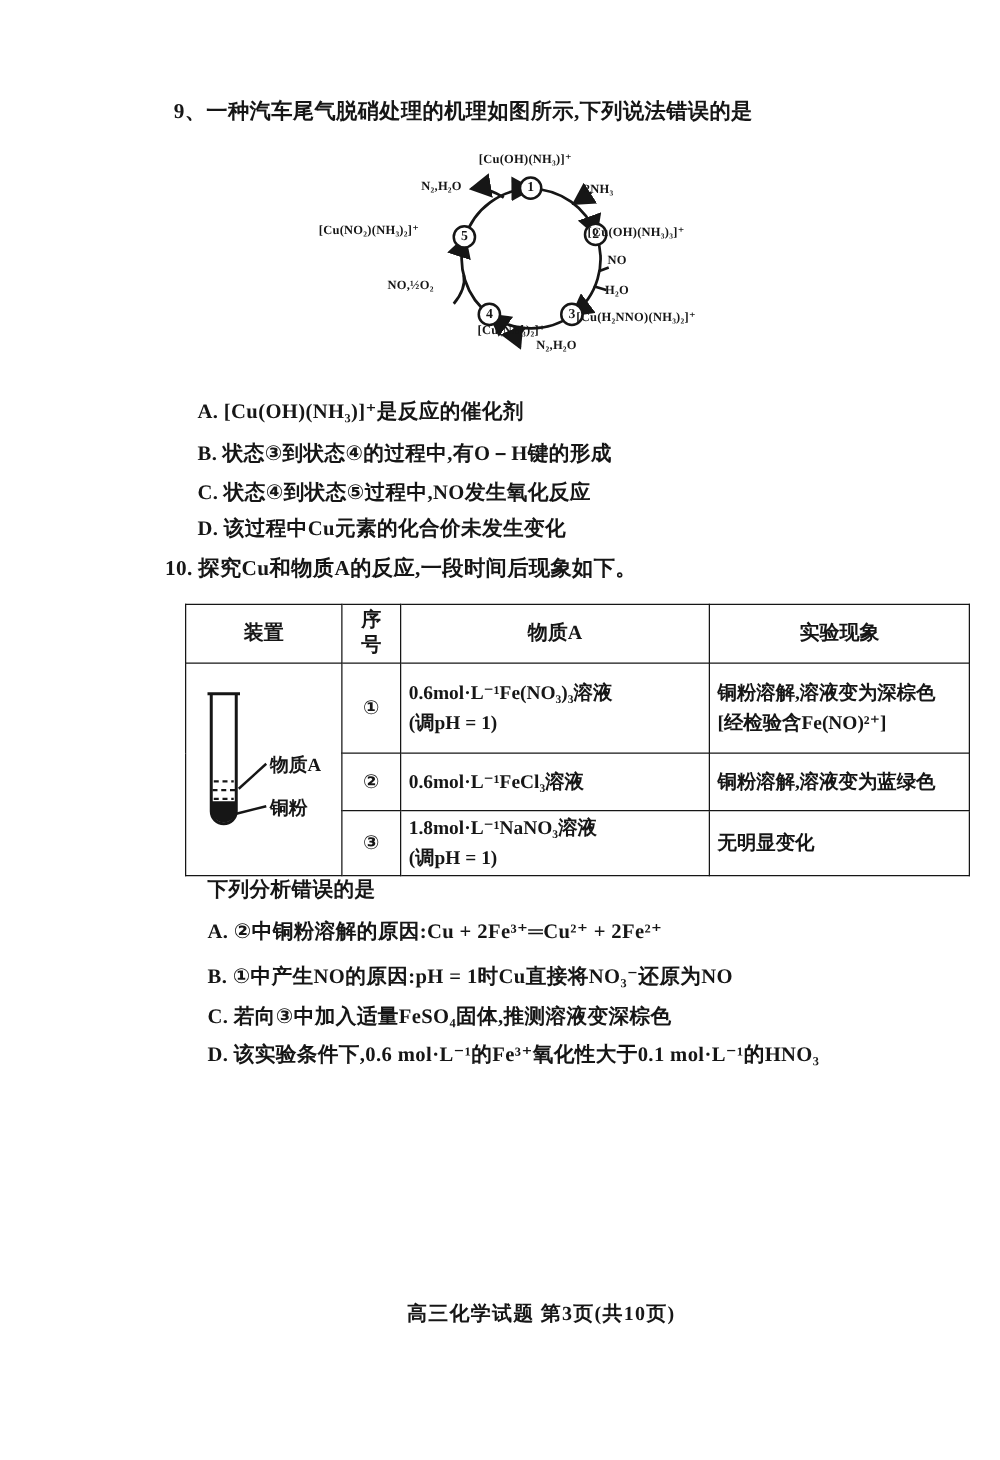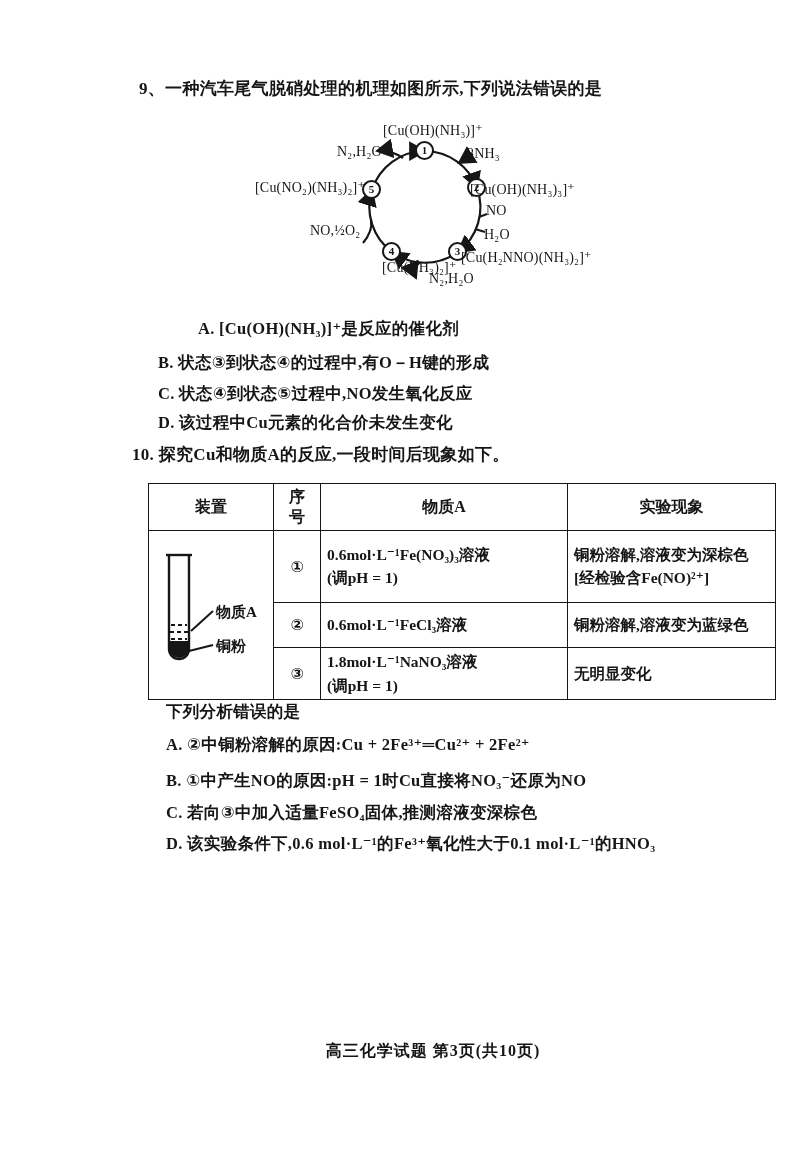--- a/index.html
+++ b/index.html
@@ -7,21 +7,21 @@
     width:800px;height:1168px;background:#ffffff;position:relative;
     font-family:"Liberation Serif","DejaVu Serif","DejaVu Sans",serif;
     color:#161616;font-weight:700;
   }
   .abs{position:absolute;}
   .stem{font-size:17px;white-space:nowrap;letter-spacing:.3px;}
   .opt{font-size:16.5px;white-space:nowrap;letter-spacing:.3px;}
   
   .diagram{position:absolute;left:253px;top:120px;width:400px;height:190px;}
   .diagram svg{position:absolute;left:0;top:0;}
-  .dlabel{position:absolute;font-size:14px;font-weight:400;white-space:nowrap;letter-spacing:.2px;}
+  .dlabel{position:absolute;font-size:10px;font-weight:700;white-space:nowrap;letter-spacing:.2px;}
   .node{
     position:absolute;width:15px;height:15px;border:2px solid #161616;border-radius:50%;
     background:#fff;display:flex;align-items:center;justify-content:center;
     font-size:11px;font-weight:700;line-height:1;
   }
   
   .qtable{border-collapse:collapse;position:absolute;left:148px;top:483px;table-layout:fixed;border-radius:11px;}
   .qtable th,.qtable td{border:1.6px solid #161616;padding:2px 6px;}
   .qtable th{font-size:16px;font-weight:700;text-align:center;white-space:pre-line;line-height:1.25;}
   .qtable td{font-size:15.5px;font-weight:700;line-height:1.5;}
@@ -75,21 +75,21 @@
   <div class="dlabel" style="left:2px;top:59px;">[Cu(NO₂)(NH₃)₂]⁺</div>
   <div class="dlabel" style="left:217px;top:61px;">[Cu(OH)(NH₃)₃]⁺</div>
   <div class="dlabel" style="left:233px;top:83px;">NO</div>
   <div class="dlabel" style="left:231px;top:107px;text-align:center;">H₂O</div>
   <div class="dlabel" style="left:57px;top:103px;">NO,½O₂</div>
   <div class="dlabel" style="left:88px;top:139px;margin-left:41px;">[Cu(NH₃)₂]⁺</div>
   <div class="dlabel" style="left:208px;top:129px;">[Cu(H₂NNO)(NH₃)₂]⁺</div>
   <div class="dlabel" style="left:176px;top:151px;">N₂,H₂O</div>
 </div>
 
-<div class="abs opt" style="left:158px;top:318px;margin-left:40px;">A. [Cu(OH)(NH₃)]⁺是反应的催化剂</div>
+<div class="abs opt" style="left:158px;top:318px;">A. [Cu(OH)(NH₃)]⁺是反应的催化剂</div>
 <div class="abs opt" style="left:158px;top:352px;">B. 状态③到状态④的过程中,有O－H键的形成</div>
 <div class="abs opt" style="left:158px;top:383px;">C. 状态④到状态⑤过程中,NO发生氧化反应</div>
 <div class="abs opt" style="left:158px;top:412px;">D. 该过程中Cu元素的化合价未发生变化</div>
 
 <div class="abs stem" style="left:132px;top:443px;">10. 探究Cu和物质A的反应,一段时间后现象如下。</div>
 
 <table class="qtable">
   <colgroup>
     <col style="width:114px">
       <col style="width:47px">

